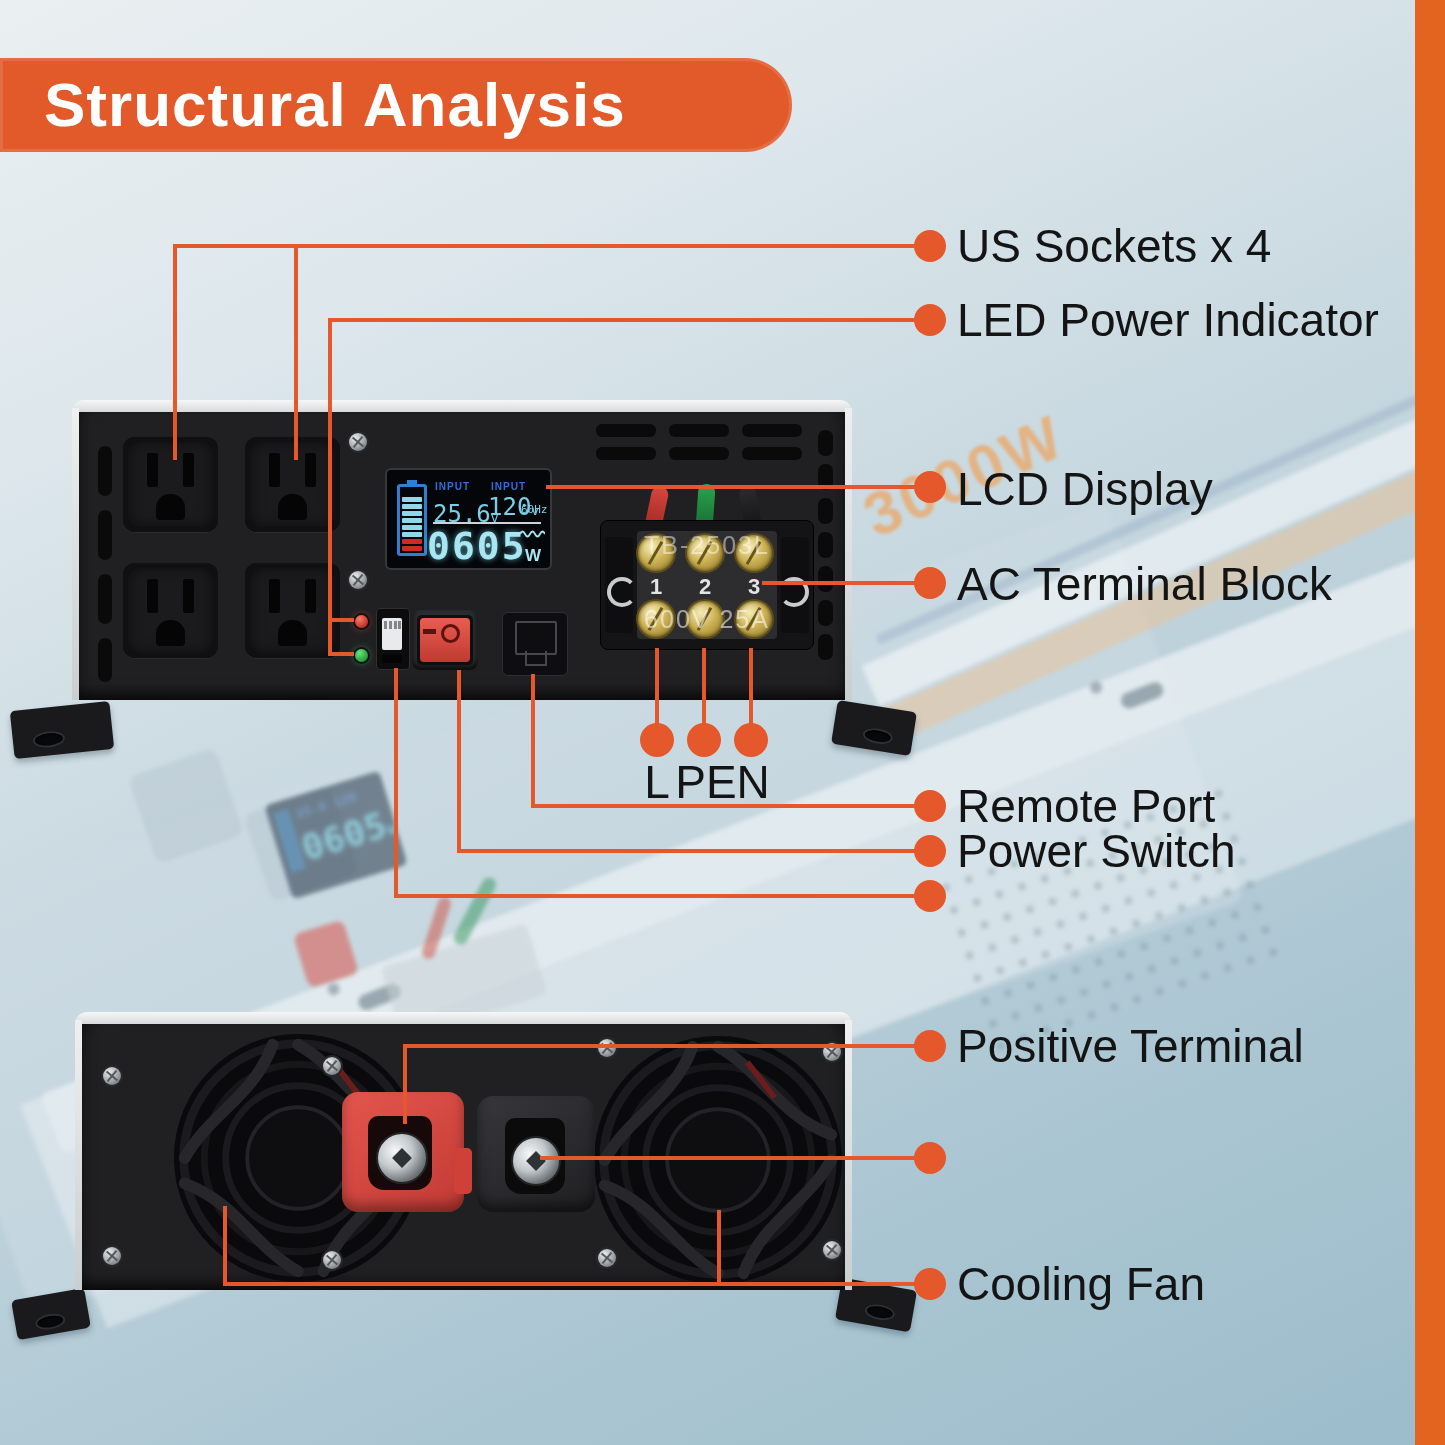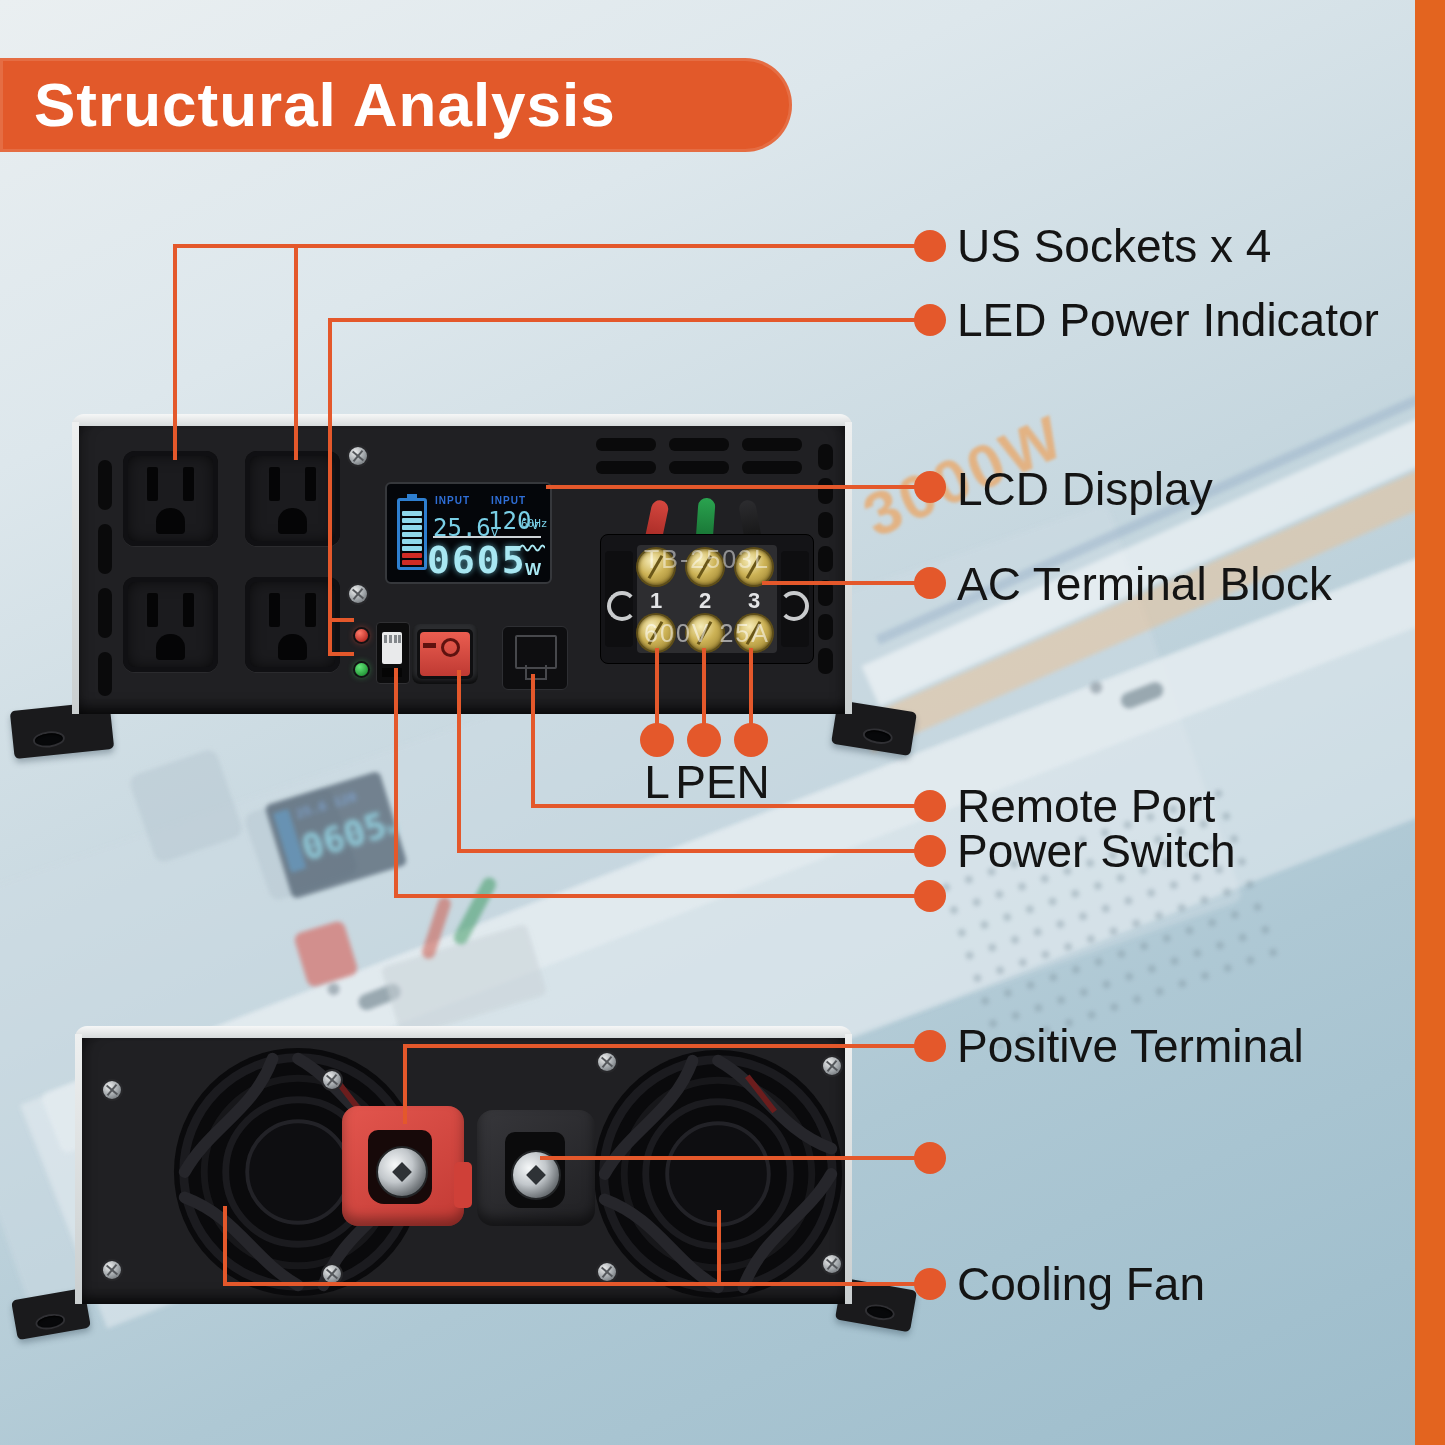--- a/index.html
+++ b/index.html
@@ -10,33 +10,33 @@
   .stage{position:relative;width:1445px;height:1445px;overflow:hidden;
     background:linear-gradient(155deg,#eaeff1 0%,#dde7ec 22%,#c6d7df 48%,#aec8d4 72%,#9cbccb 100%);
     font-family:"Liberation Sans",sans-serif;}
   .abs{position:absolute;}
   
   .ghost{position:absolute;filter:blur(2px);}
   .gtxt{filter:blur(1.5px);font-weight:bold;}
   
   .banner{position:absolute;left:0;top:58px;width:792px;height:94px;background:var(--banner-bg);
     border-radius:0 52px 52px 0;box-shadow:inset 0 0 0 3px rgba(255,255,255,0.12);z-index:40;}
-  .banner span{display:block;padding-left:34px;line-height:94px;font-size:62px;font-weight:bold;color:#fff;letter-spacing:1px;}
+  .banner span{display:block;padding-left:44px;line-height:94px;font-size:62px;font-weight:bold;color:#fff;letter-spacing:1px;}
   .side-strip{position:absolute;left:1415px;top:0;width:30px;height:1445px;background:var(--side-strip);z-index:40;}
   
   .hl{position:absolute;height:4px;background:var(--accent-orange);z-index:30;}
   .vl{position:absolute;width:4px;background:var(--accent-orange);z-index:30;}
   .cdot{position:absolute;width:32px;height:32px;border-radius:50%;background:var(--accent-orange);
     transform:translate(-50%,-50%);z-index:31;}
   .lbl{position:absolute;left:957px;transform:translateY(-50%);font-size:46px;color:#141414;
     white-space:nowrap;z-index:31;}
   .wlabel{position:absolute;transform:translate(-50%,-50%);font-size:46px;color:#141414;z-index:31;}
   
   .panel{position:absolute;background:var(--panel-black);z-index:20;
-    box-shadow:inset 0 -6px 14px rgba(0,0,0,.6), inset 8px 0 14px rgba(0,0,0,.35), inset -8px 0 14px rgba(0,0,0,.35);margin-top:14px;}
+    box-shadow:inset 0 -6px 14px rgba(0,0,0,.6), inset 8px 0 14px rgba(0,0,0,.35), inset -8px 0 14px rgba(0,0,0,.35);}
   .rim-top{position:absolute;left:0;top:0;right:0;height:12px;background:linear-gradient(#f6f7f7,#d7dbdc);}
   .rim-side{position:absolute;top:8px;bottom:0;width:7px;background:linear-gradient(#eef0f0,#c9cecf);}
   .slotV{position:absolute;background:#0a0a0b;border-radius:7px;}
   .slotH{position:absolute;background:#0a0a0b;border-radius:6px;}
   .screw{position:absolute;width:18px;height:18px;border-radius:50%;
     background:radial-gradient(circle at 35% 30%,#eceded,#9ea3a7 55%,#585c60 100%);
     box-shadow:0 0 0 2px #27272a;z-index:21;}
   .screw::before{content:"";position:absolute;left:8px;top:2px;width:2px;height:14px;background:#55585c;transform:rotate(40deg);}
   .screw::after{content:"";position:absolute;left:8px;top:2px;width:2px;height:14px;background:#55585c;transform:rotate(-50deg);}
   .socket{position:absolute;width:95px;height:95px;background:#1b1b1e;border-radius:12px;

